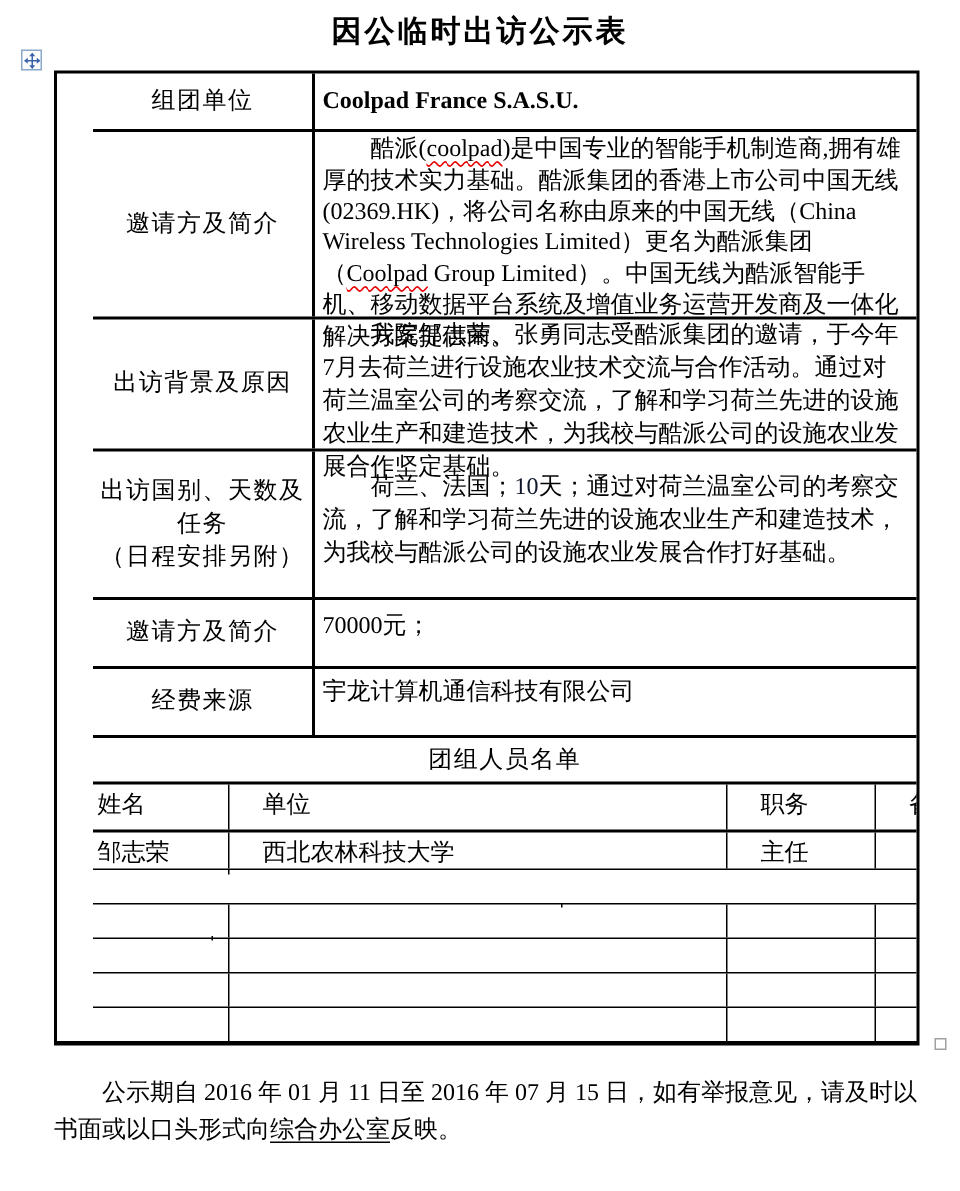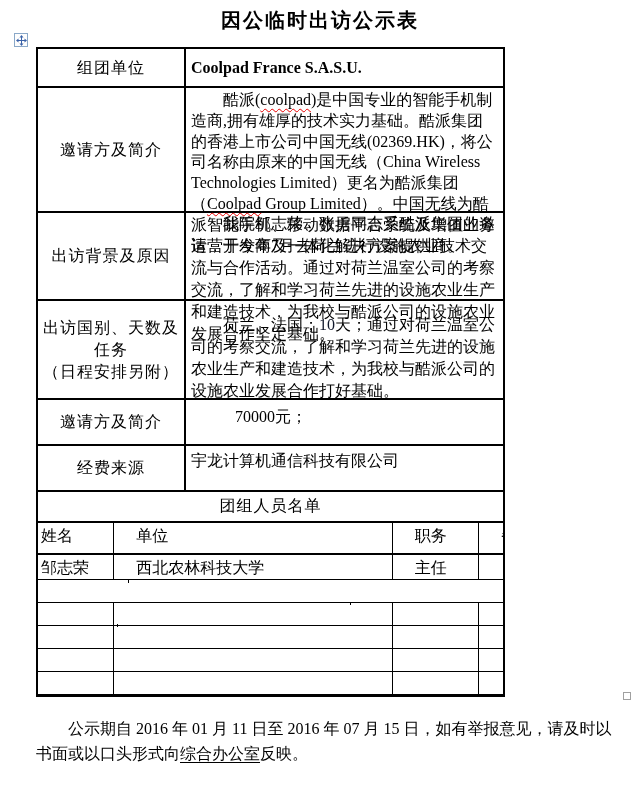--- a/index.html
+++ b/index.html
@@ -6,39 +6,39 @@
   html,body { background:#ffffff; }
   body { font-family:"Liberation Serif","DejaVu Serif",serif; color:#000; }
   #page { position:relative; width:640px; height:794px; background:#fff; overflow:hidden; }
 
   .doc-title { position:absolute; top:7px; left:0; width:640px; text-align:center;
     font-size:20px; font-weight:bold; letter-spacing:2px; }
 
   .move-handle { position:absolute; left:14px; top:33px; width:14px; height:14px;
     border:1px solid #8aa8c8; background:#fdfdfd; display:flex; align-items:center; justify-content:center; }
 
-  .form-table { position:absolute; left:36px; top:47px; width:469px;
-    border:2px solid #000; border-bottom-width:3px; }
+  .form-table { position:absolute; left:36px; top:47px; width:577px;
+    border:2px solid #000; border-bottom-width:3px;padding-left:24px; }
 
   .frow { display:flex; border-bottom:2px solid #000; }
   .flabel { width:148px; border-right:2px solid #000; display:flex; align-items:center;
     justify-content:center; text-align:center; font-size:16px; letter-spacing:1px;
     white-space:pre-line; line-height:22px; }
   .fvalue { flex:1; padding:0 5px; font-size:16px; }
 
   .row-org { height:39px; }
   .row-org .fvalue { display:flex; align-items:center; font-weight:bold; font-size:16px; letter-spacing:0; }
   .row-invite { height:125px; }
   .row-invite .fvalue { line-height:20.8px; text-indent:32px; padding-top:2px; }
   .row-bg { height:88px; }
   .row-bg .fvalue { line-height:22px; text-indent:32px; }
   .row-trip { height:99px; }
   .row-trip .fvalue { line-height:22px; text-indent:32px; padding-top:13px; }
   .row-budget { height:46px; }
-  .row-budget .fvalue { padding-top:7px;margin-left:44px; }
+  .row-budget .fvalue { padding-top:7px; }
   .row-fund { height:46px; }
   .row-fund .fvalue { padding-top:5px; }
 
   .section-title-row { height:31px; border-bottom:2px solid #000; display:flex;
     align-items:center; justify-content:center; font-size:16px; letter-spacing:1px; }
 
   .prow { display:flex; border-bottom:1px solid #000;gap:19px; }
   .prow.header { height:32px; border-bottom-width:2px; }
   .prow .pcell { font-size:16px; padding:3px 2px 0 3px; overflow:hidden; white-space:nowrap; }
   .pc1 { width:91px; border-right:1px solid #000; }

